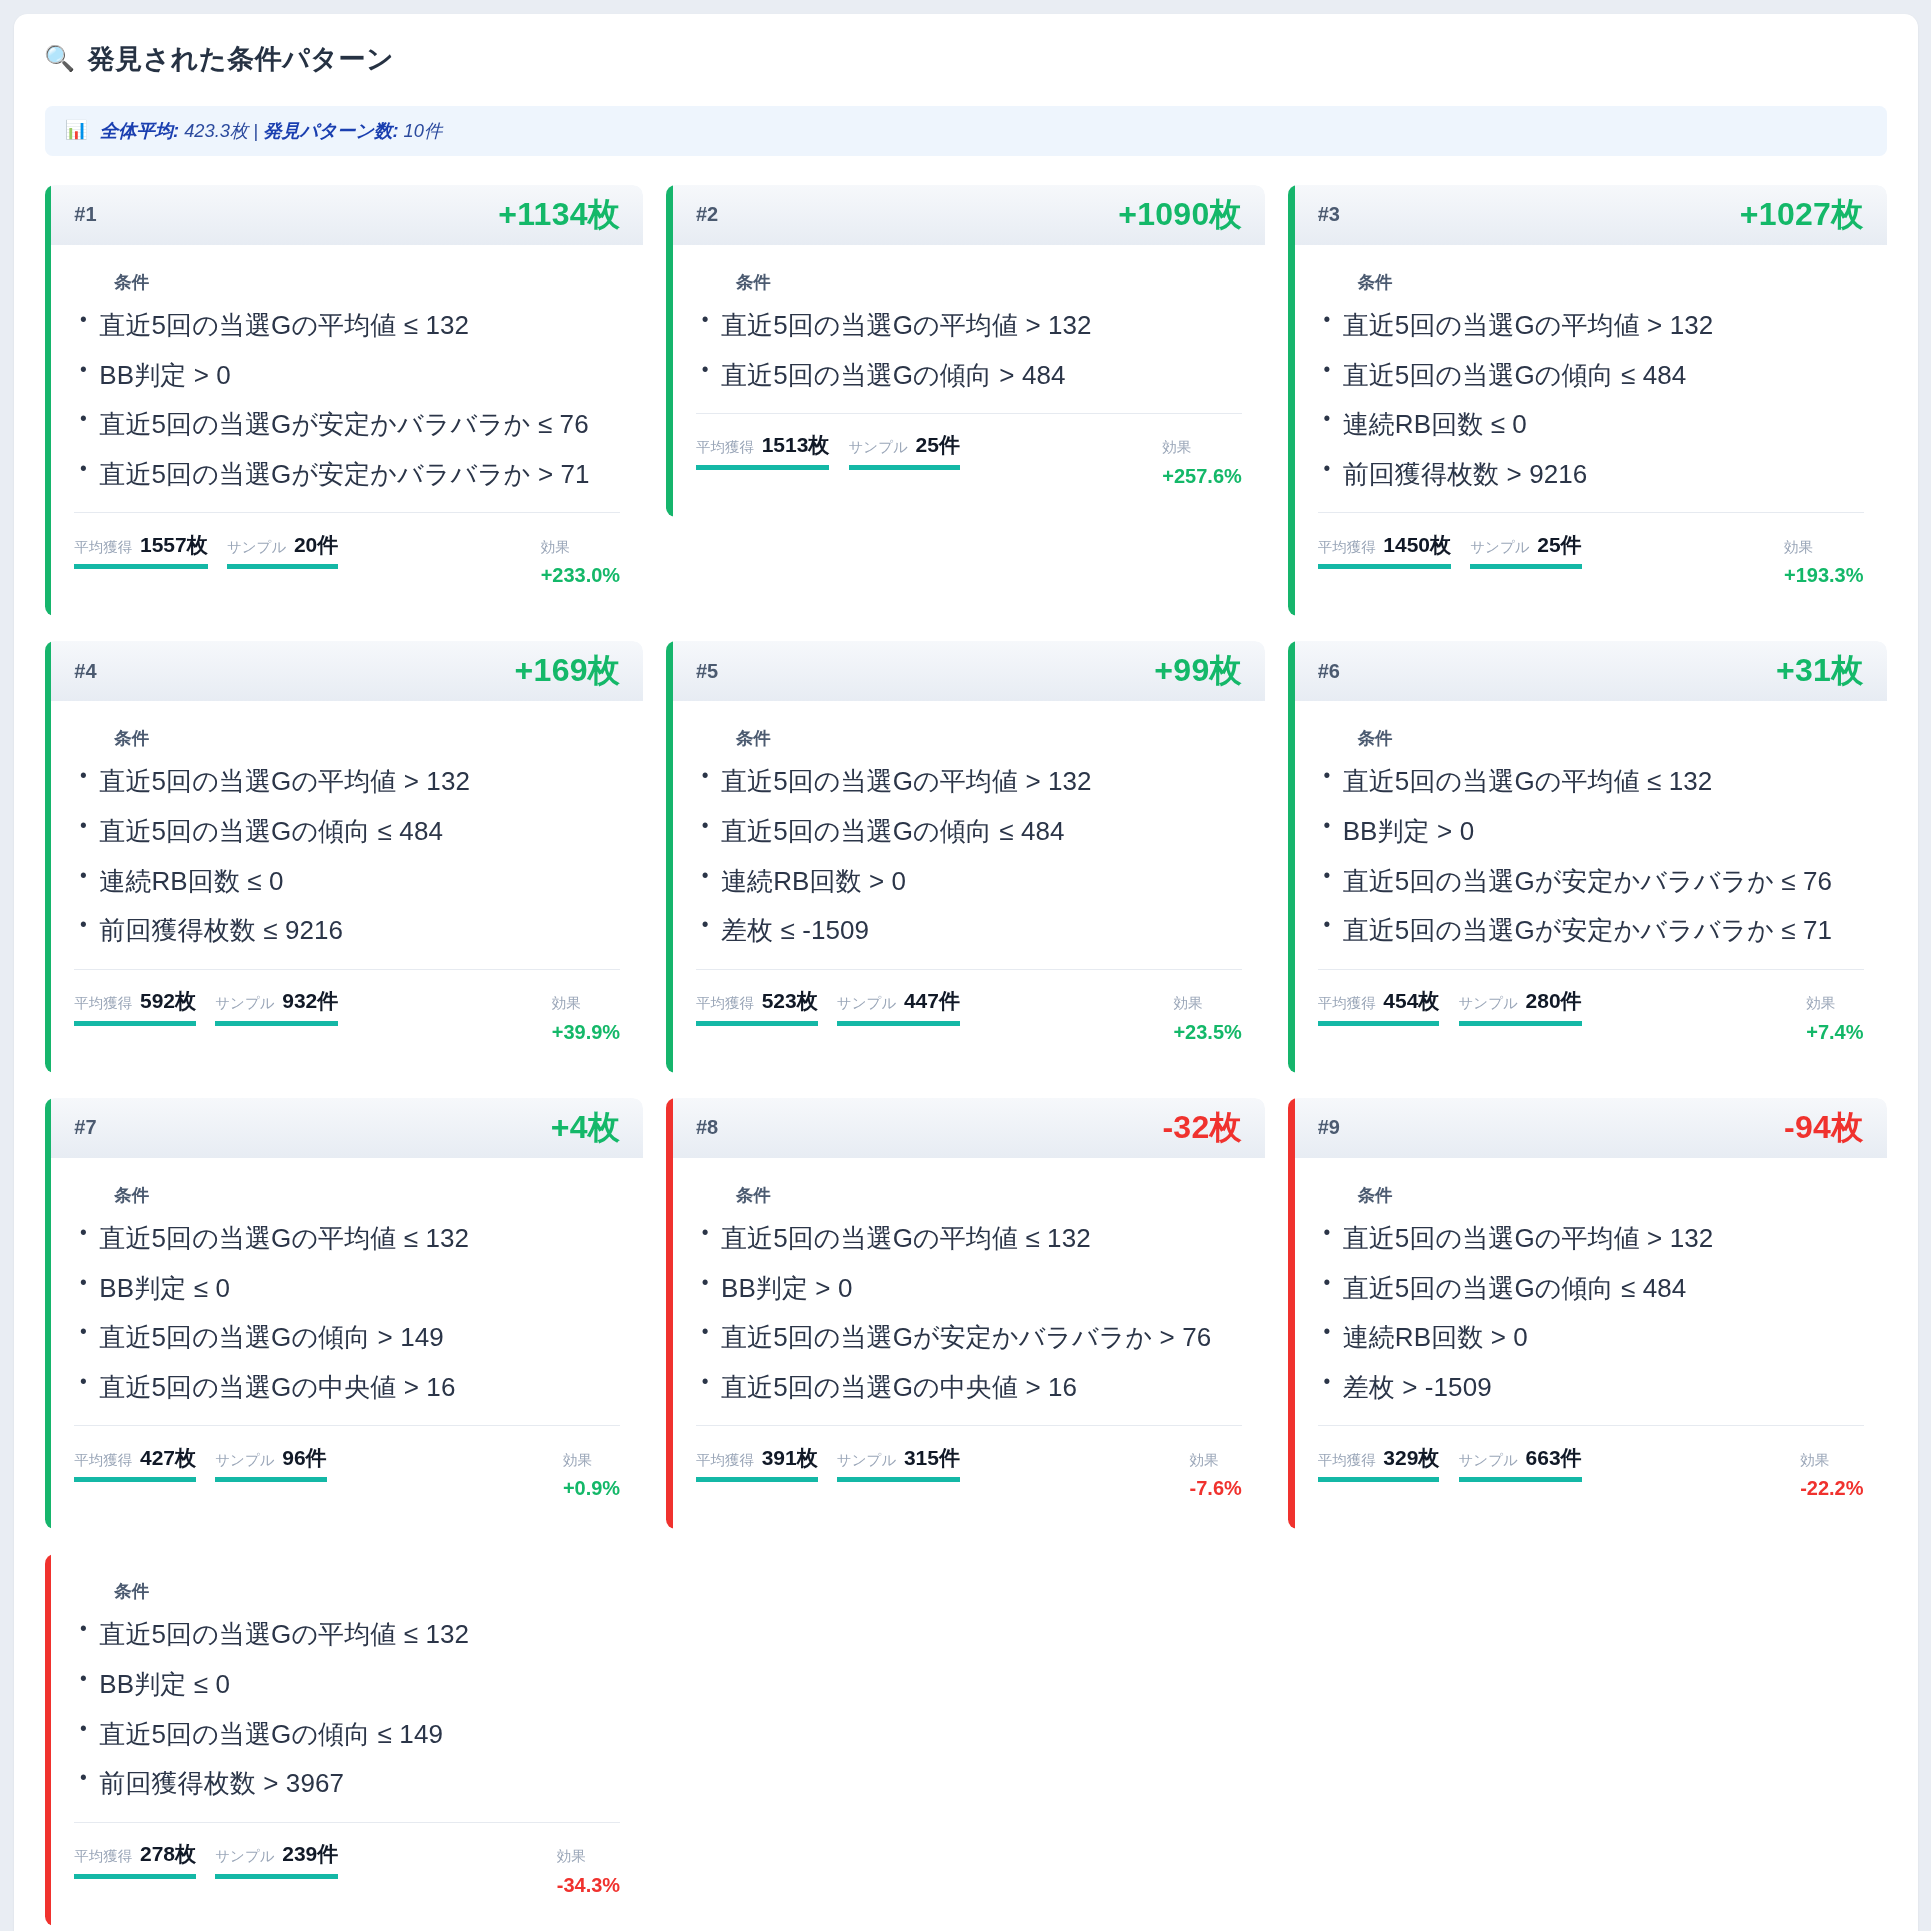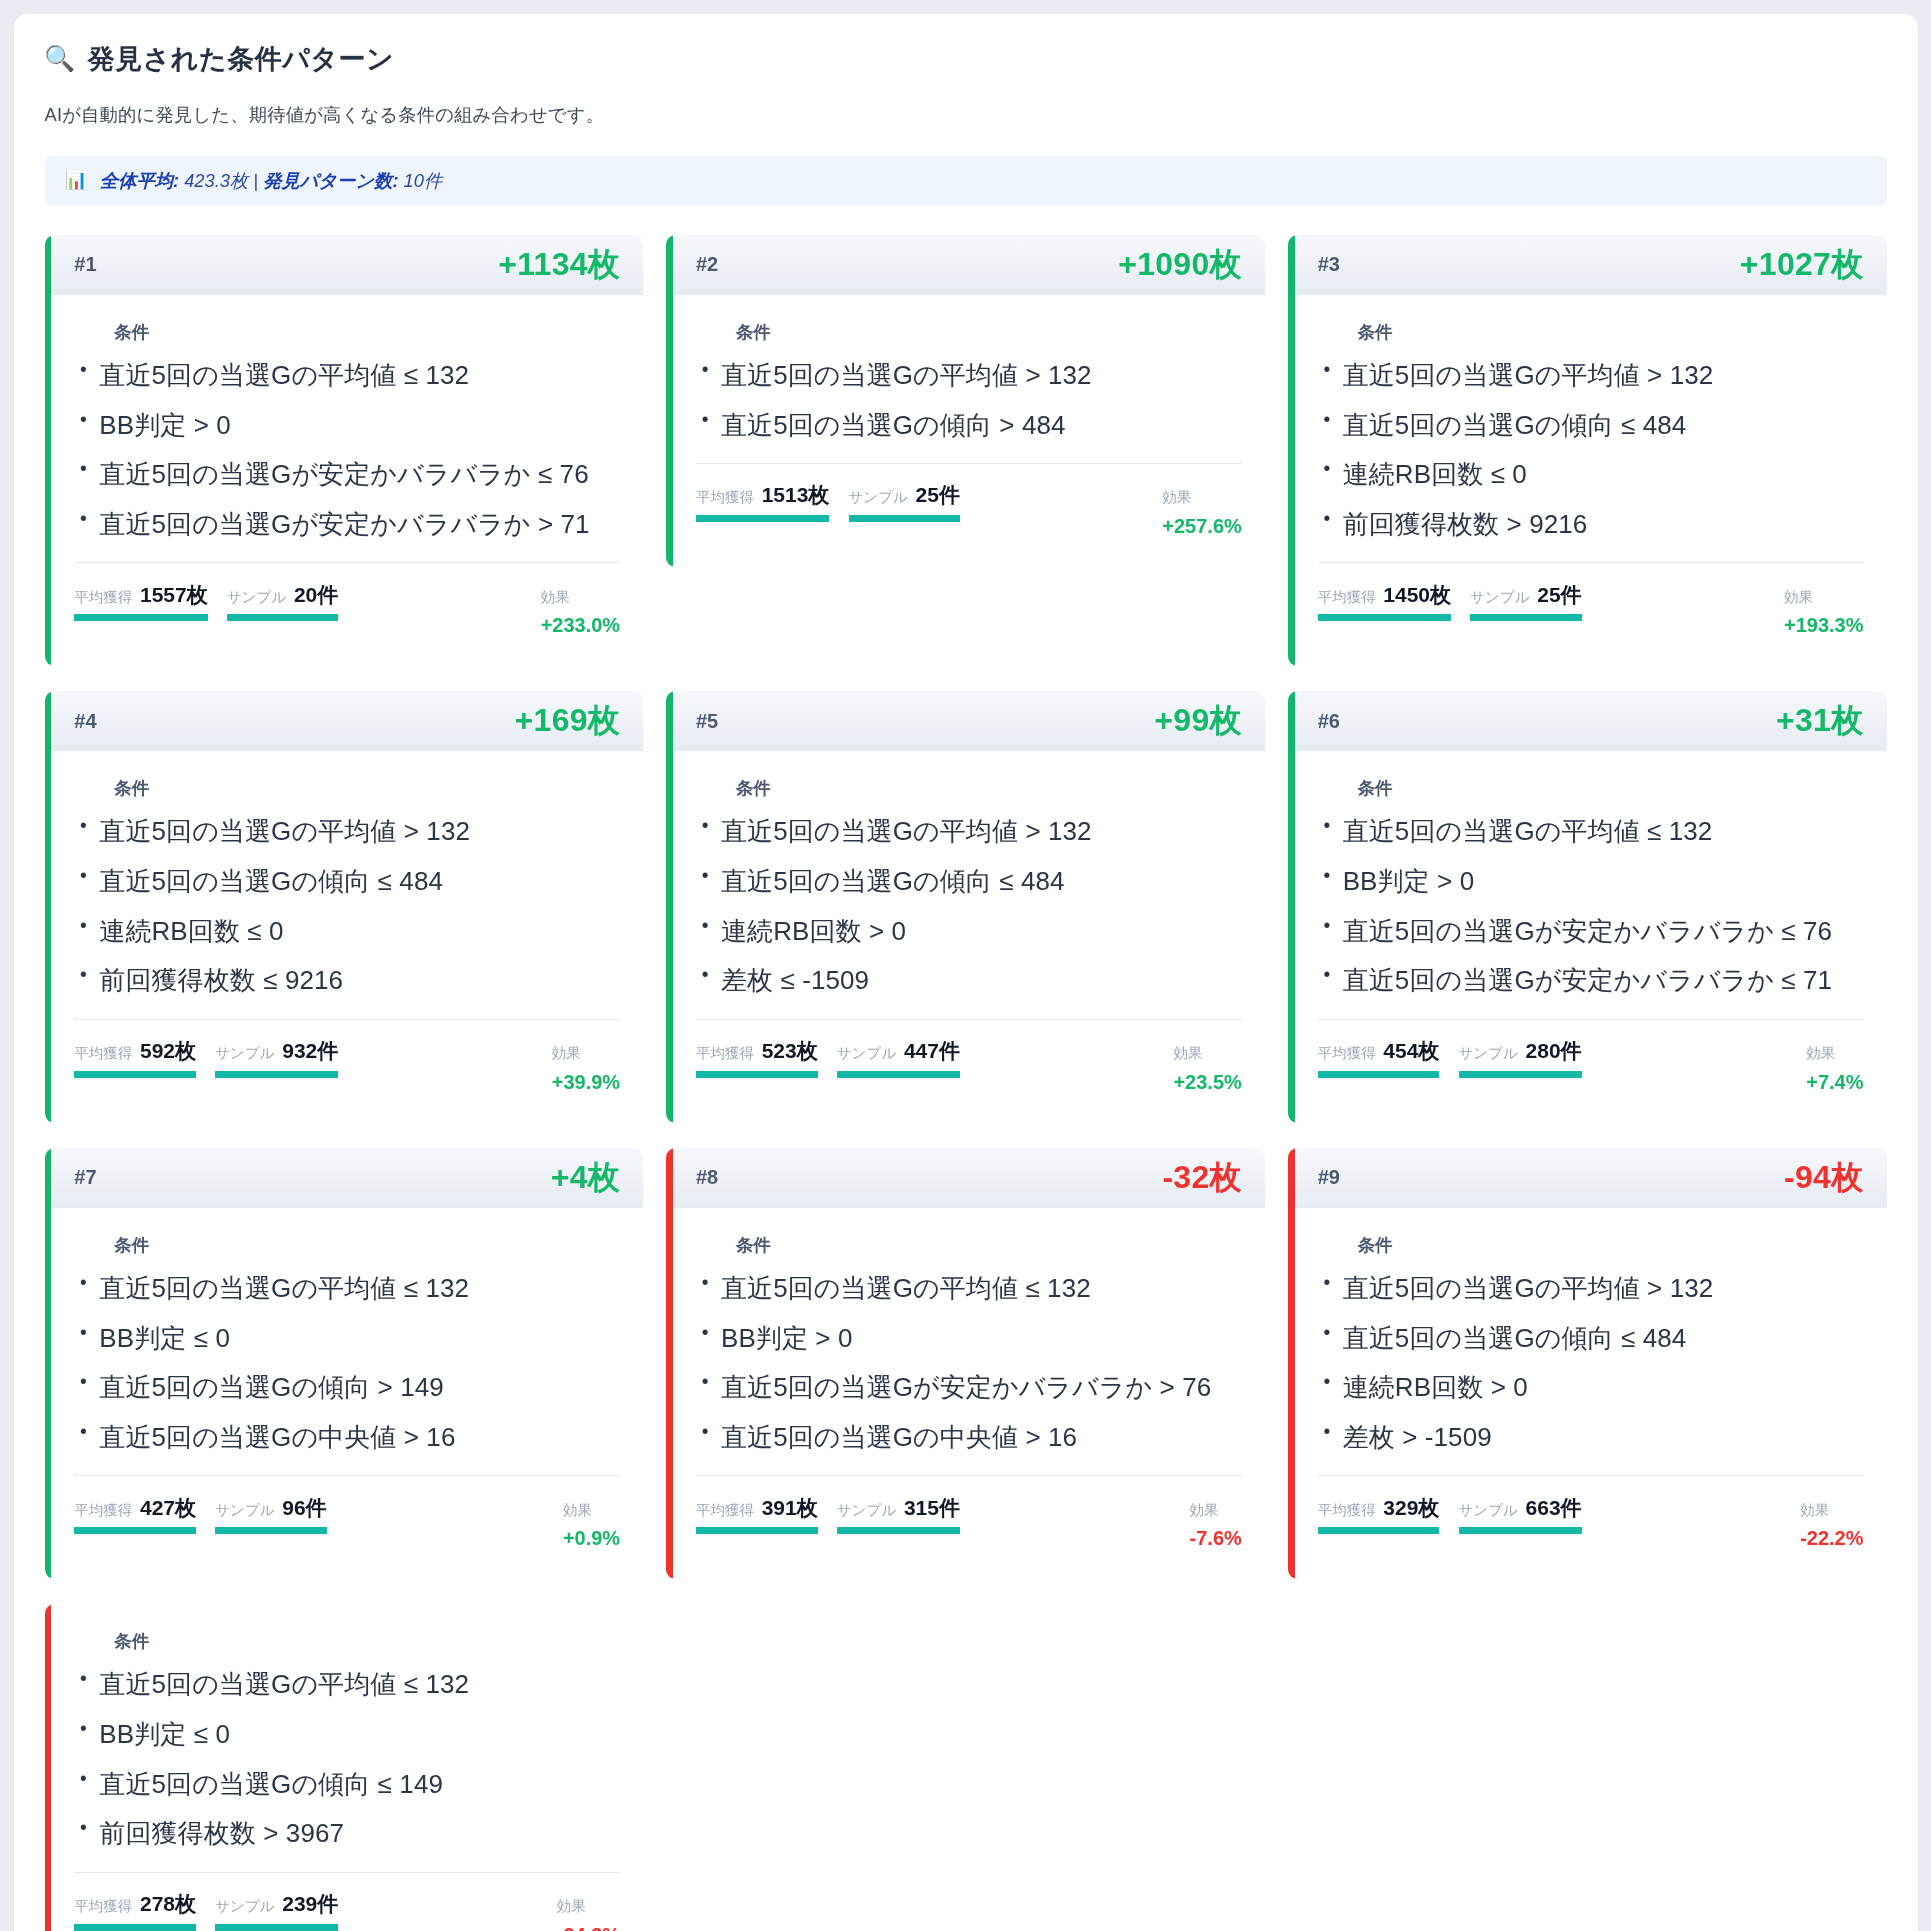--- a/index.html
+++ b/index.html
@@ -152,21 +152,21 @@
     align-items: baseline;
     gap: 1.9px;
     margin-top: 21px;
   }
   .metric {
     display: flex;
     align-items: baseline;
     gap: 7.7px;
     padding-bottom: 5.8px;
   }
-  .metric.underlined { border-bottom: 7px solid #14b8a6; text-align: right; }
+  .metric.underlined { border-bottom: 5px solid #14b8a6; text-align: right; }
   .m-label {
     font-size: 14.5px;
     color: #9aa6b8;
     white-space: nowrap;
   }
   .m-value {
     font-size: 21px;
     font-weight: bold;
     color: #111927;
     white-space: nowrap;
@@ -185,21 +185,20 @@
 <body>
 
 <div class="page">
   <div class="panel">
 
     <div class="page-title">
       <span class="title-icon">🔍</span>
       <span>発見された条件パターン</span>
     </div>
 
-    <div class="subtitle">AIが自動的に発見した、期待値が高くなる条件の組み合わせです。</div>
 
     <div class="summary-bar">
       <span class="summary-icon">📊</span>
       <span class="summary-text"><b>全体平均:</b><span class="plain">&nbsp;</span><span class="plain">423.3枚</span><span class="plain">&nbsp;</span><span class="plain">|</span><span class="plain">&nbsp;</span><b>発見パターン数:</b><span class="plain">&nbsp;</span><span class="plain">10件</span></span>
     </div>
 
     <div class="grid" id="cards-grid">
         <div class="card pos">
     <div class="card-inner">
       <div class="card-head">

